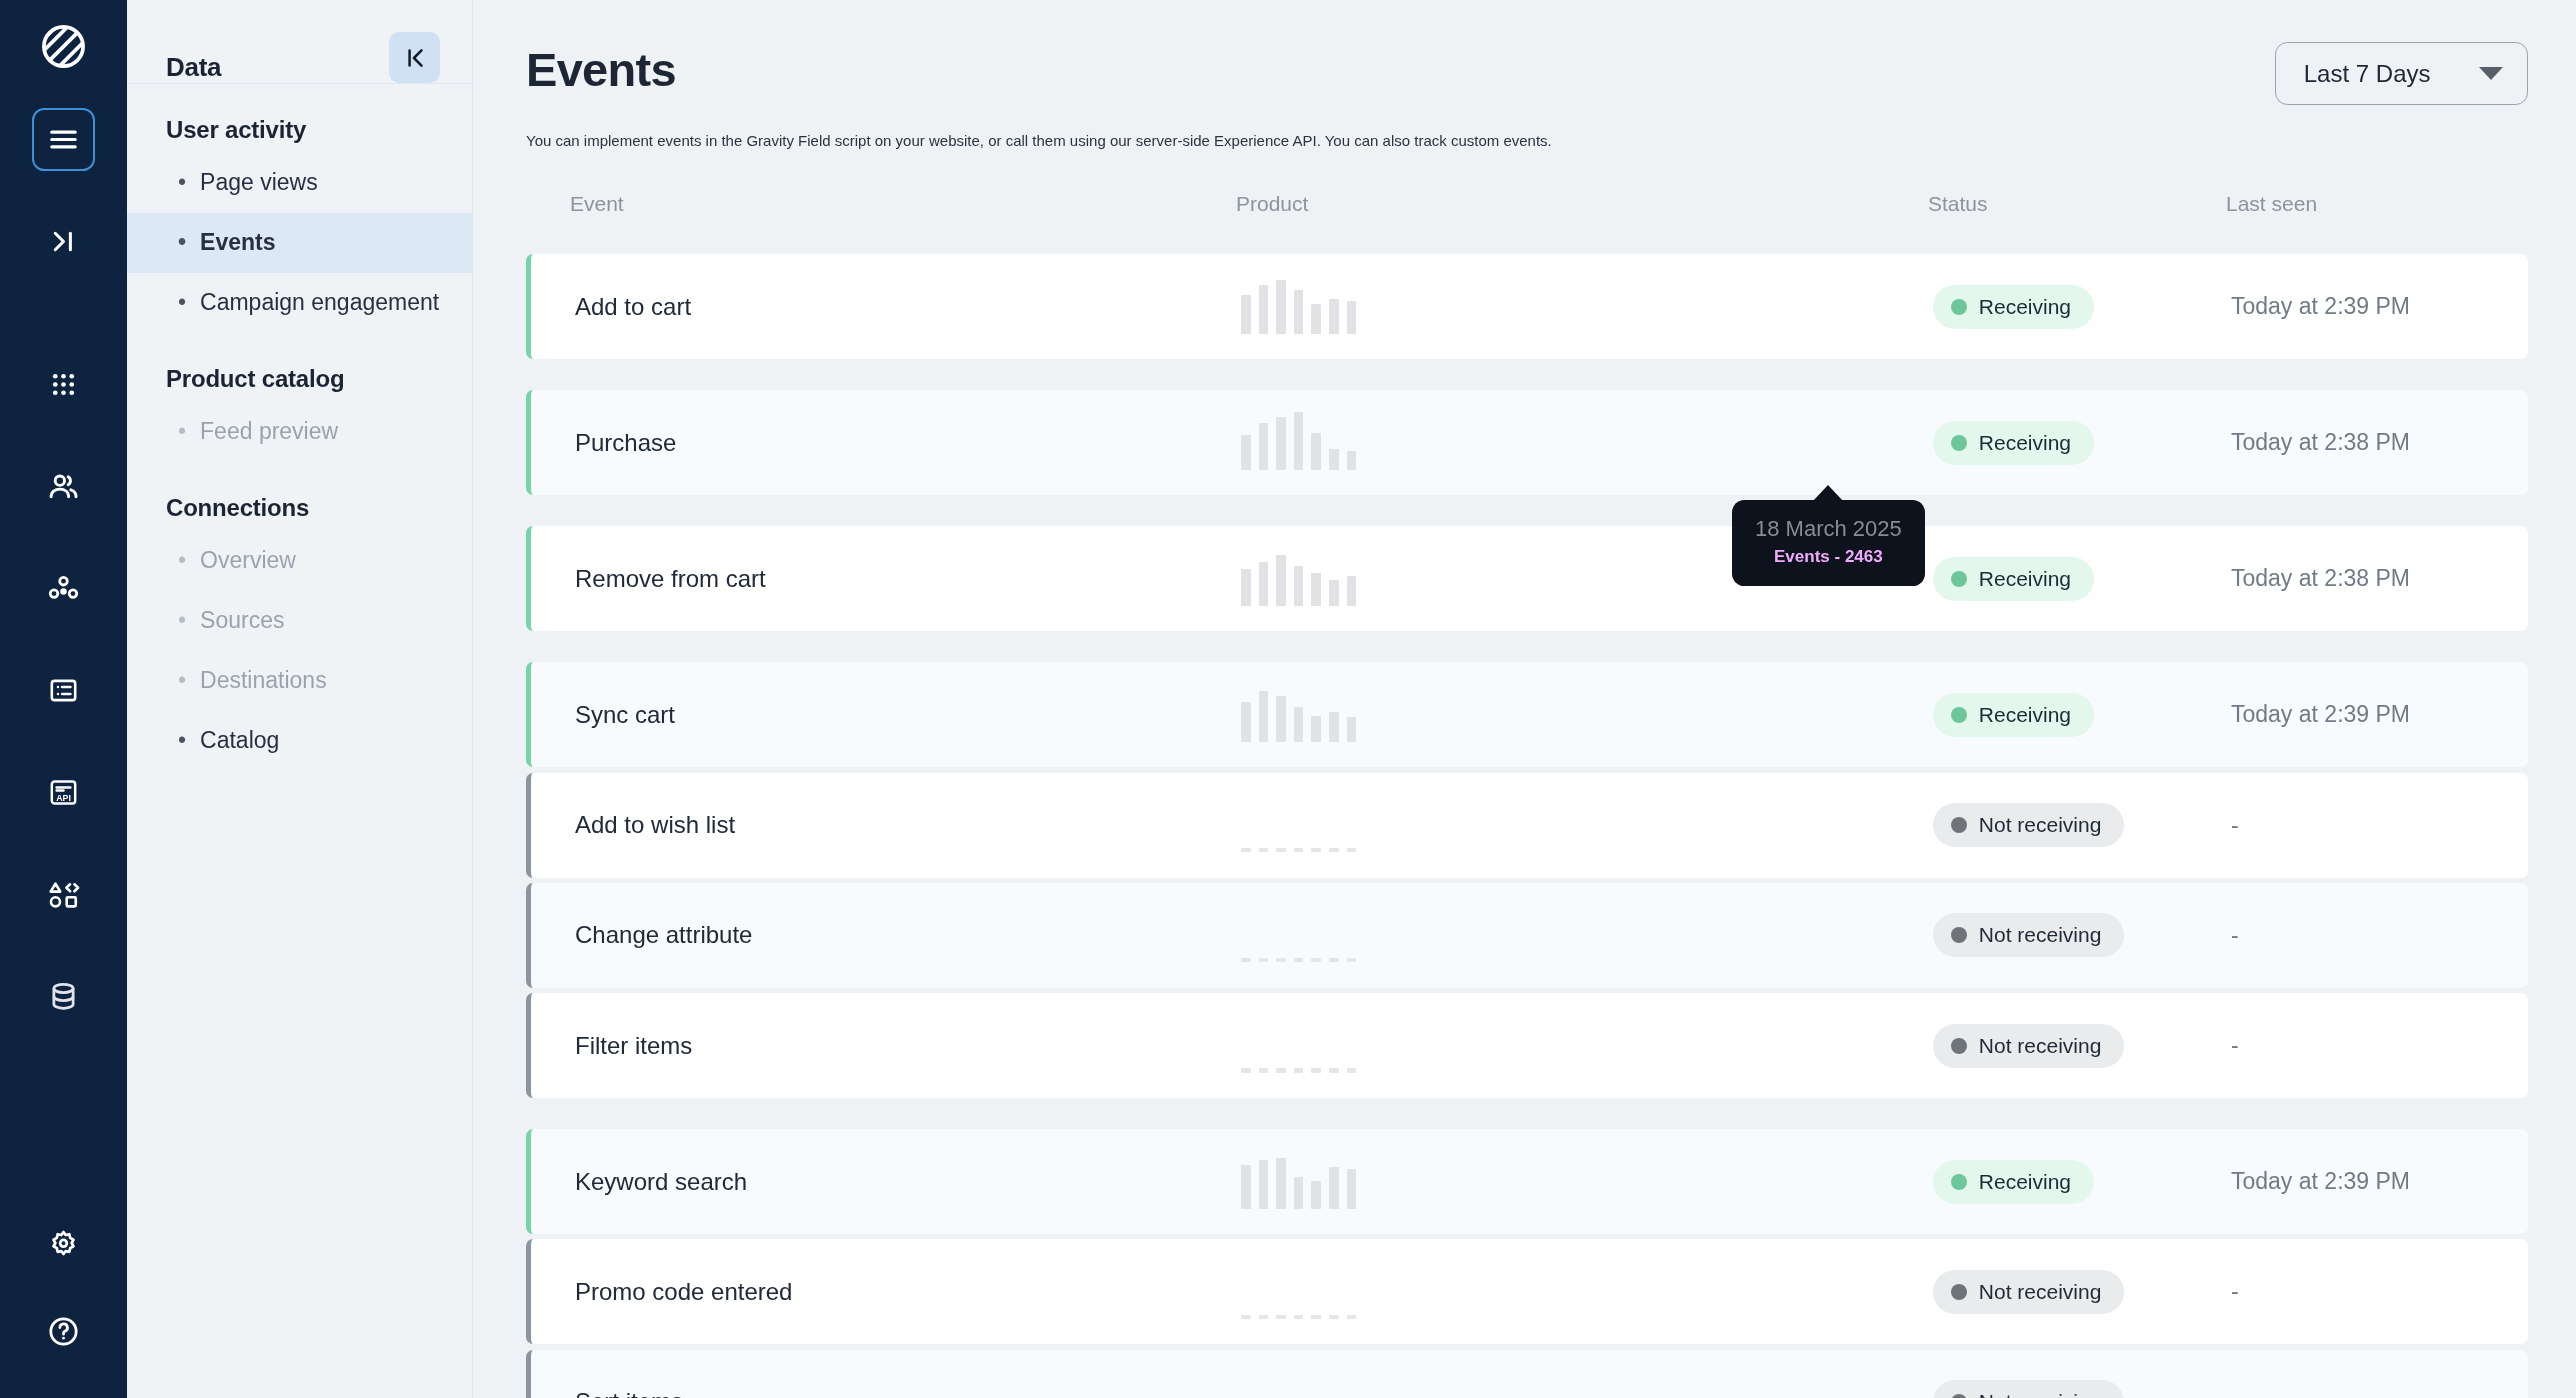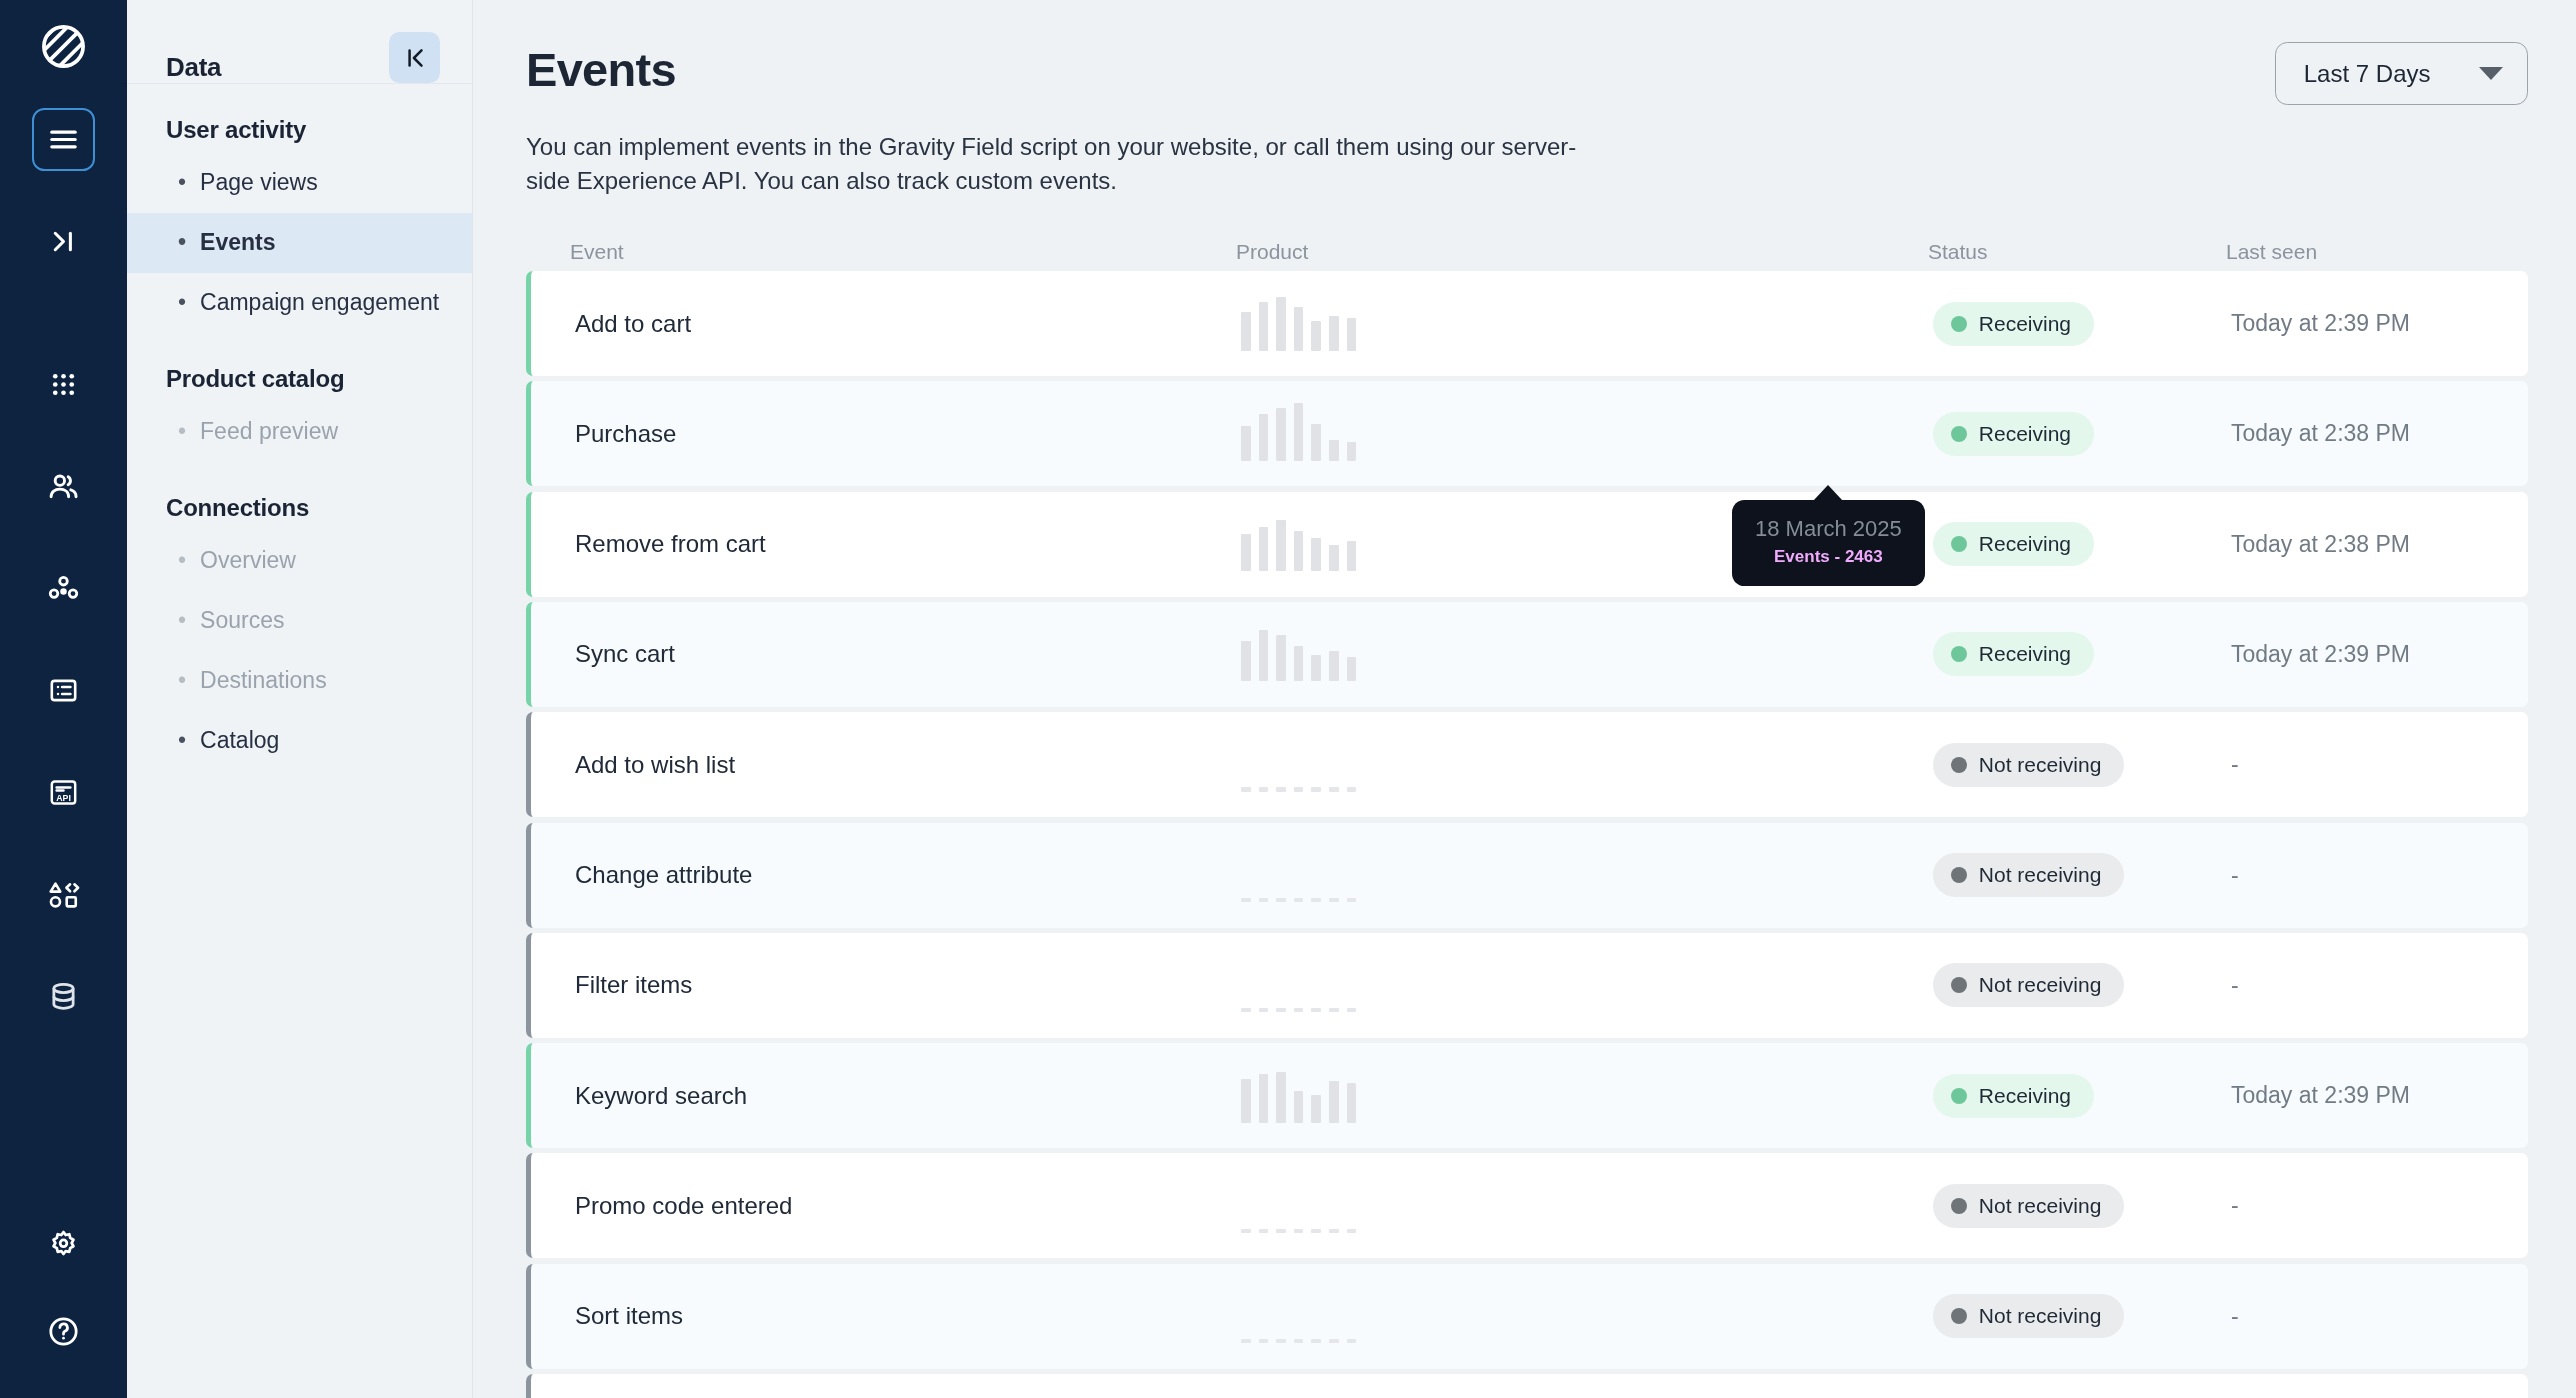--- a/index.html
+++ b/index.html
@@ -65,42 +65,42 @@
   .page-title { font-size: 47px; font-weight: bold; color: #1c2634; letter-spacing: -0.7px; }
   .range-select {
     display: flex; align-items: center; gap: 48px;
     border: 1.3px solid #9aa3ac; border-radius: 12.3px;
     height: 63px; padding: 0 24.5px 0 28px; cursor: pointer;
     font-size: 24px; color: #1d2633; background: transparent;
   }
   .caret { width:0;height:0;border-left:12.3px solid transparent;border-right:12.3px solid transparent;border-top:13px solid #575f68; }
 
   .page-desc {
-    font-size: 24px; line-height: 1.45; color: #2a3342;
+    font-size: 15px; line-height: 1.45; color: #2a3342;
     padding: 24.5px 53px 0 53px; max-width: 1174px;
   }
 
   
   .table { margin: 33px 48px 0 53px; position: relative; }
   .thead { display: flex; align-items: center; height: 39px; padding: 0 0 0 44px; }
   .th { font-size: 21px; color: #8b949e; }
   .col-event { width: 666px; }
   .col-activity { width: 692px; }
   .col-status { width: 298px; }
   .col-last { flex: 1; }
 
   .row {
     display: flex; align-items: center; height: 105px;
     background: #ffffff; border-radius: 7px;
     margin-bottom: 5.3px; padding-left: 44px;
     border-left: 5.3px solid #8c959d;
     cursor: pointer;
   }
   .row.alt { background: #f7fbfd; }
-  .row.on { border-left-color: #77d3a8; }
+  .row.on { border-left-color: #77d3a8; margin-top: 31px; }
   .cell { font-size: 24px; color: #202a38; }
   .cell.last { font-size: 23px; color: #717b85; }
 
   
   .spark { display: flex; align-items: flex-end; gap: 8px; height: 54px; }
   .bar { width: 9.6px; background: #e0e2e5; border-radius: 0.9px; }
   .bar.flat { height: 4.4px !important; background: #e4e6e9; }
 
   
   .badge {

